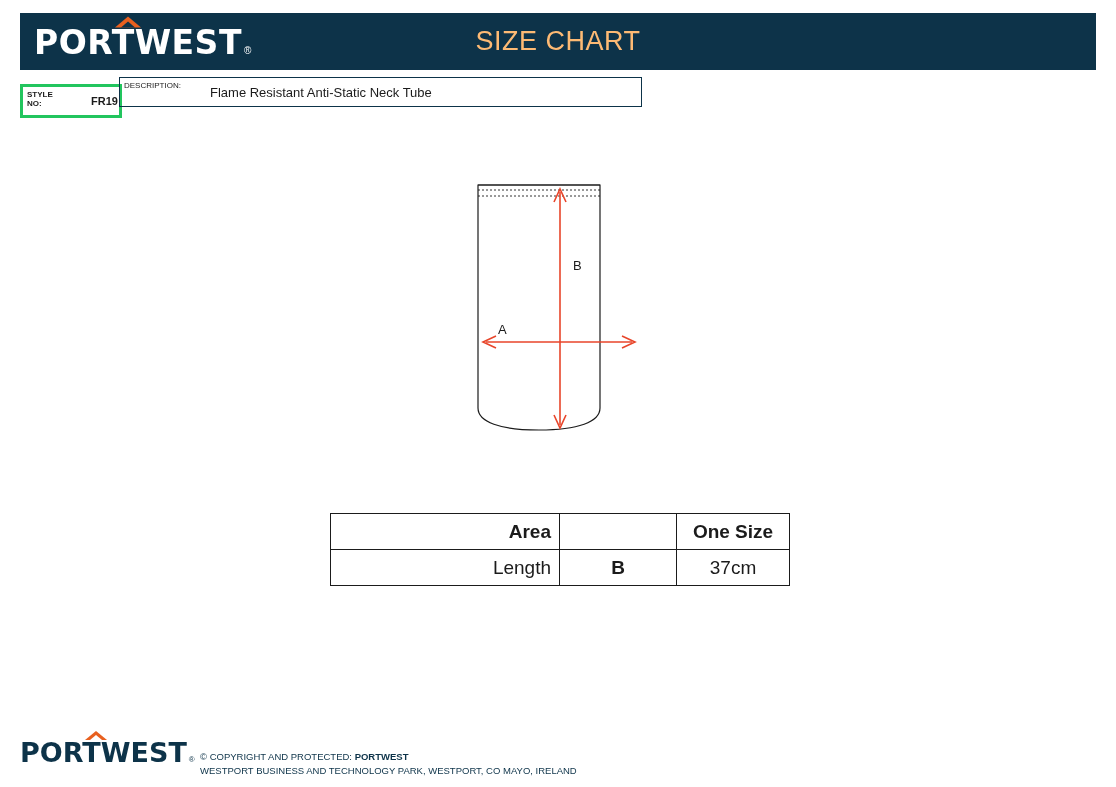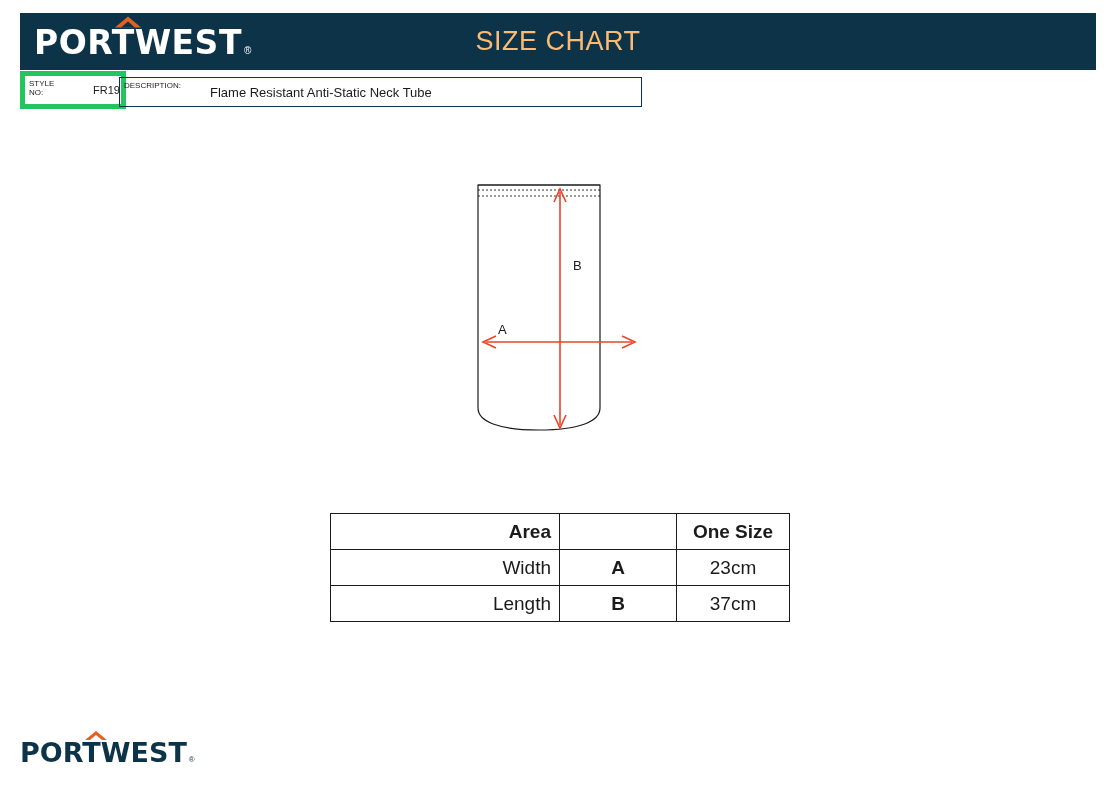--- a/index.html
+++ b/index.html
@@ -76,26 +76,27 @@
     text-align: center;
     color: #fdba74;
     font-size: 27px;
     letter-spacing: 0.5px;
   }
 
   
   .style-box {
     position: absolute;
     left: 20px;
-    top: 71px;
+    top: 84px;
     width: 96px;
     height: 28px;
-    border: 5px solid #22c55e;
+    border: 3px solid #22c55e;
     display: flex;
     align-items: center;
+    font-weight: bold;
   }
   .style-label {
     position: absolute;
     left: 4px;
     top: 3px;
     font-size: 8px;
     line-height: 9px;
     color: #1b1b1b;
     width: 38px;
   }
@@ -267,31 +268,30 @@
 </div>
 
 <table class="size-table">
   <tbody>
       <tr>
     <td class="col-area hdr">Area</td>
     <td class="col-letter hdr"></td>
     <td class="col-size hdr">One Size</td>
   </tr>
   <tr>
-    <td class="col-area">Width</td>
-    <td class="col-letter">A</td>
-    <td class="col-size">23cm</td>
-  </tr>
-  <tr>
     <td class="col-area">Length</td>
     <td class="col-letter">B</td>
     <td class="col-size">37cm</td>
   </tr>
 </tbody>
   </table>
 
 <div class="footer">
   <div class="footer-logo">
     <span class="footer-word">PORTWEST</span>
     <span class="footer-reg">®</span>
     <span class="footer-chevron"></span>
   </div>
+  <div class="copyright">
+    <span>© COPYRIGHT AND PROTECTED: </span><b>PORTWEST</b><br>
+    <span>WESTPORT BUSINESS AND TECHNOLOGY PARK, WESTPORT, CO MAYO, IRELAND</span>
+  </div>
 </div>
 
 </body></html>

